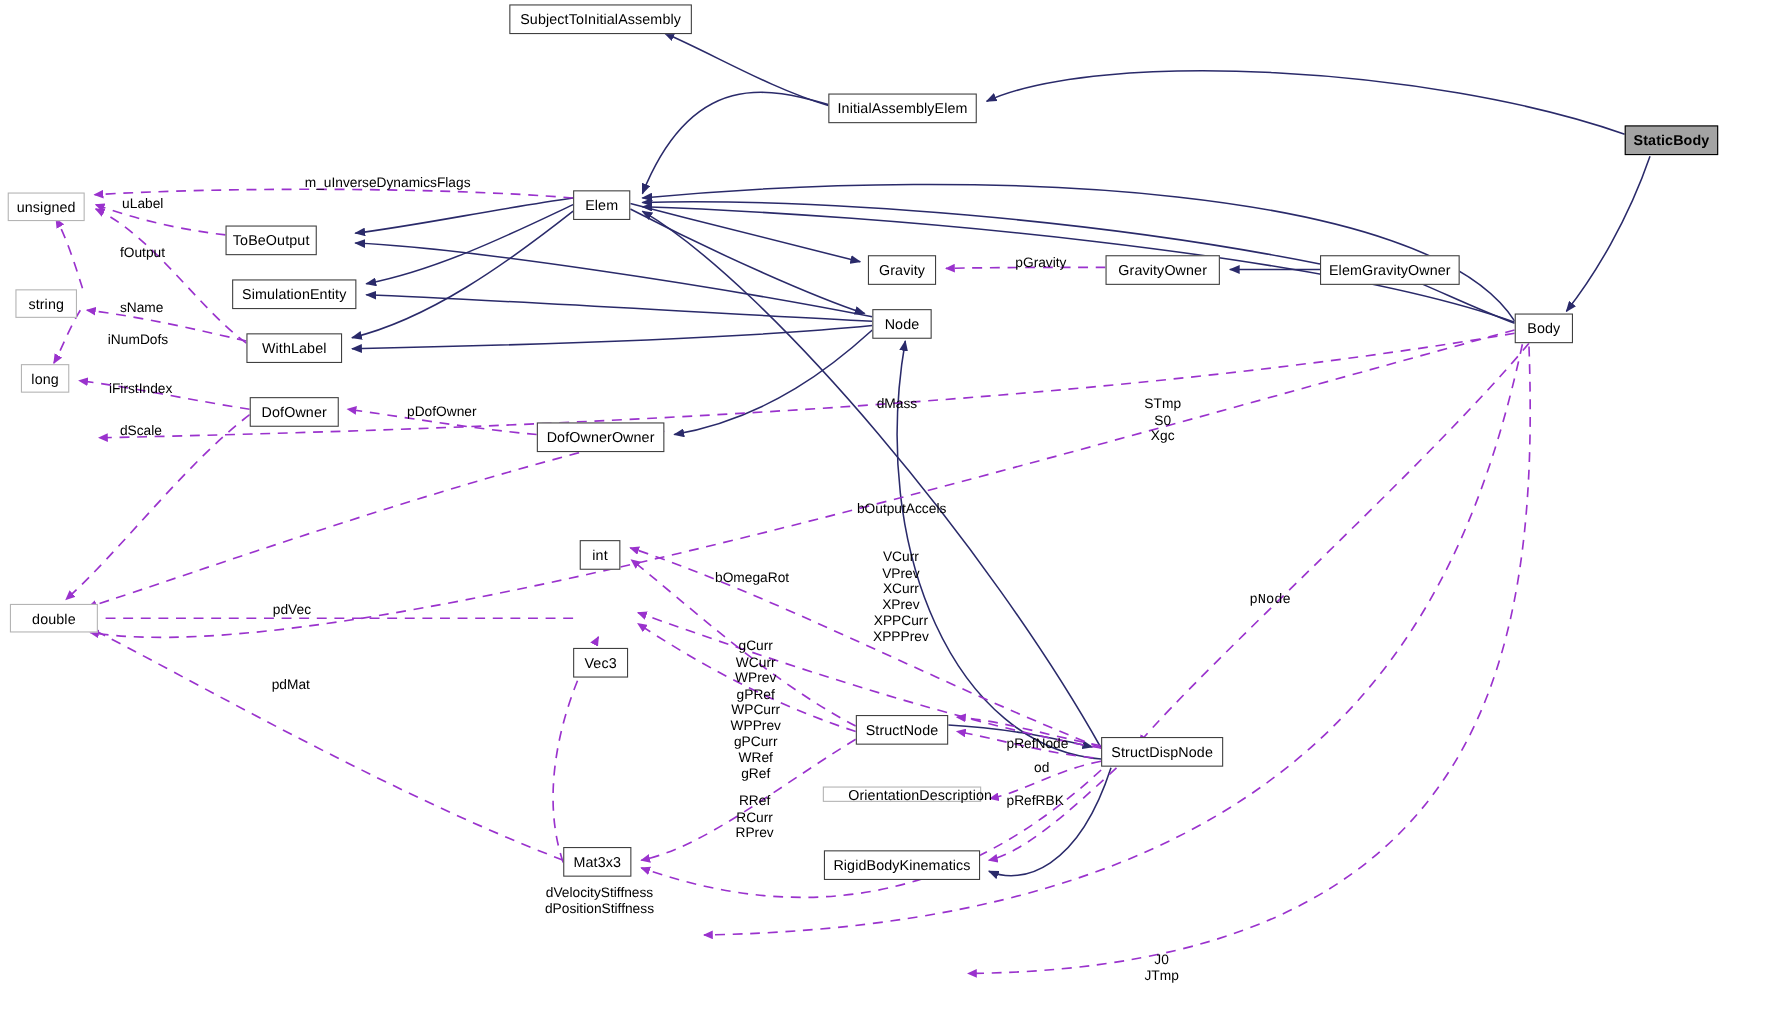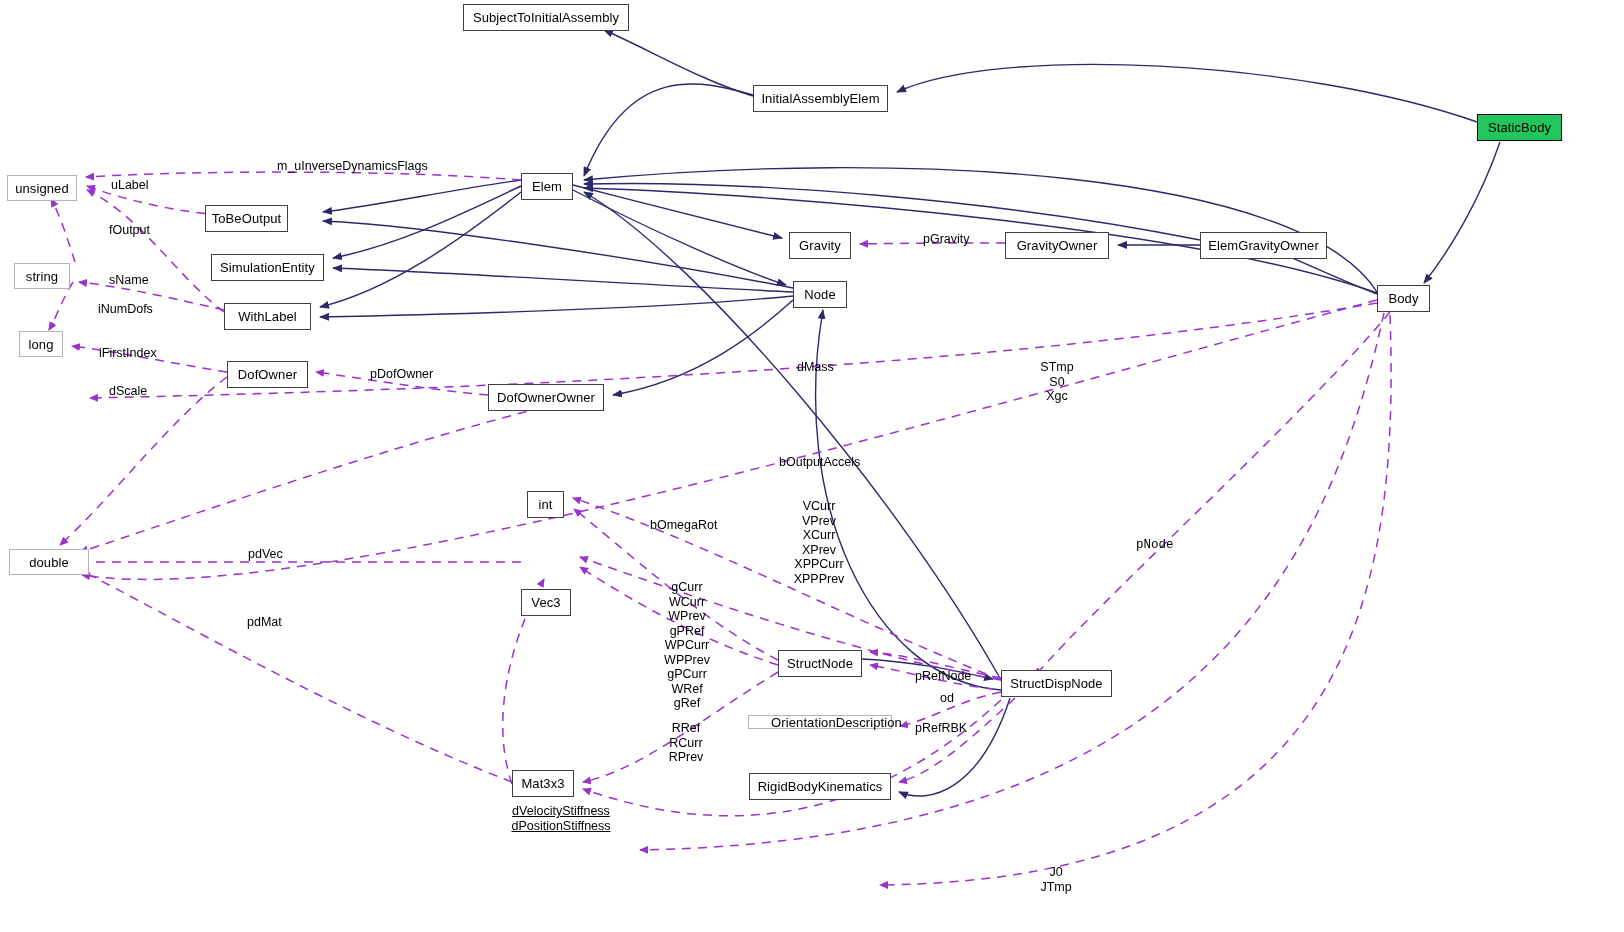--- a/index.html
+++ b/index.html
@@ -35,22 +35,23 @@
     color: #000000;
     background: #ffffff;
     border: 1px solid #404040;
     letter-spacing: 0.1px;
     z-index: 5;
   }
   .node.builtin {
     border: 1px solid #b4b4b4;
   }
   .node.highlight {
-    background: #22c55e;
+    background: #a3a3a3;
     border: 1px solid #000000;
+    font-weight: bold;
   }
   .edge-label {
     position: absolute;
     font-size: 12.5px;
     color: #000000;
     white-space: pre;
     line-height: 14.5px;
     text-align: center;
     z-index: 6;
     background: transparent;
@@ -285,18 +286,18 @@
 gPCurr
 WRef
 gRef</div>
   <div class="edge-label" style="left:247px;top:615px;">pdMat</div>
   <div class="edge-label" style="left:915px;top:669px;">pRefNode</div>
   <div class="edge-label" style="left:940px;top:691px;">od</div>
   <div class="edge-label" style="left:915px;top:721px;">pRefRBK</div>
   <div class="edge-label center" style="left:686px;top:721px;">RRef
 RCurr
 RPrev</div>
-  <div class="edge-label center" style="left:561px;top:804px;text-decoration:underline;">dVelocityStiffness
+  <div class="edge-label center" style="left:545px;top:804px;">dVelocityStiffness
 dPositionStiffness</div>
   <div class="edge-label center" style="left:1056px;top:865px;">J0
 JTmp</div>
 
 </div>
 
 </body></html>

